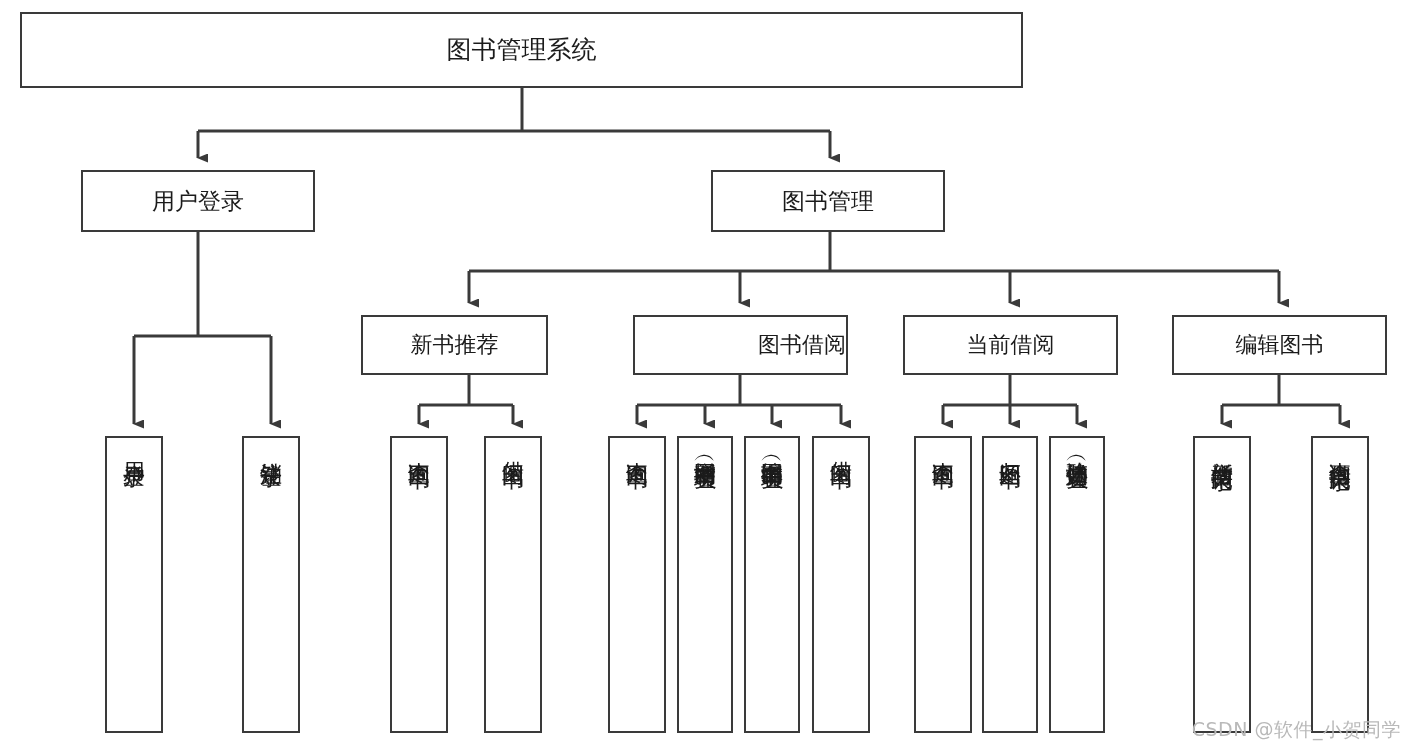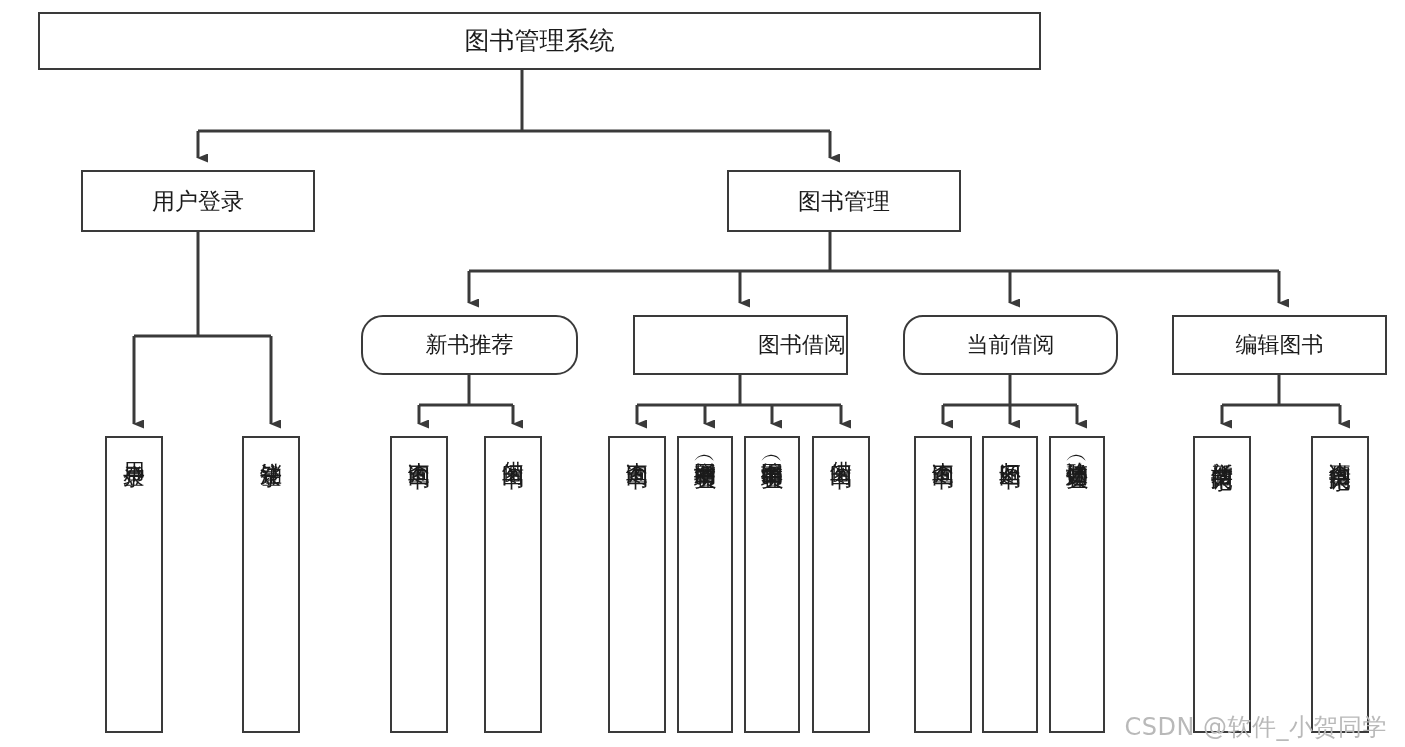--- a/index.html
+++ b/index.html
@@ -57,23 +57,23 @@
     text-orientation: upright;
     letter-spacing: 2px;
     line-height: 1;
     white-space: nowrap;
   }
   .node.leaf.tall .vtext {
     letter-spacing: 1px;
   }
   .watermark {
     position: absolute;
-    right: 18px;
+    right: 4px;
     bottom: 4px;
-    font-size: 24px;
+    font-size: 19px;
     color: #b9b9b9;
     letter-spacing: 0.5px;
     z-index: 3;
     white-space: nowrap;
   }
 </style>
 </head>
 <body>
 
 <div id="canvas">
@@ -121,38 +121,38 @@
       <path d="M1010,405 L1010,424" marker-end="url(#arrow)"></path>
       <path d="M1077,405 L1077,424" marker-end="url(#arrow)"></path>
 
       <path d="M1279,375 L1279,405"></path>
       <path d="M1222,405 L1340,405"></path>
       <path d="M1222,405 L1222,424" marker-end="url(#arrow)"></path>
       <path d="M1340,405 L1340,424" marker-end="url(#arrow)"></path>
     </g>
   </svg>
 
-  <div class="node root" style="left:38px; top:12px; width:1003px; height:58px;">
+  <div class="node root" style="left:20px; top:12px; width:1003px; height:76px;">
     <span>图书管理系统</span>
   </div>
 
   <div class="node lvl1" style="left:81px; top:170px; width:234px; height:62px;">
     <span>用户登录</span>
   </div>
-  <div class="node lvl1" style="left:711px; top:170px; width:234px; height:62px;margin-left:16px;">
+  <div class="node lvl1" style="left:711px; top:170px; width:234px; height:62px;">
     <span>图书管理</span>
   </div>
 
-  <div class="node lvl2" style="left:361px; top:315px; width:217px; height:60px;border-radius:22px;">
+  <div class="node lvl2" style="left:361px; top:315px; width:187px; height:60px;">
     <span>新书推荐</span>
   </div>
   <div class="node lvl2" style="left:633px; top:315px; width:215px; height:60px;justify-content:flex-end;">
     <span>图书借阅</span>
   </div>
-  <div class="node lvl2" style="left:903px; top:315px; width:215px; height:60px;border-radius:20px;">
+  <div class="node lvl2" style="left:903px; top:315px; width:215px; height:60px;">
     <span>当前借阅</span>
   </div>
   <div class="node lvl2" style="left:1172px; top:315px; width:215px; height:60px;">
     <span>编辑图书</span>
   </div>
 
   <div class="node leaf" style="left:105px; top:436px; width:58px; height:297px;">
     <span class="vtext">用户登录</span>
   </div>
   <div class="node leaf" style="left:242px; top:436px; width:58px; height:297px;">

